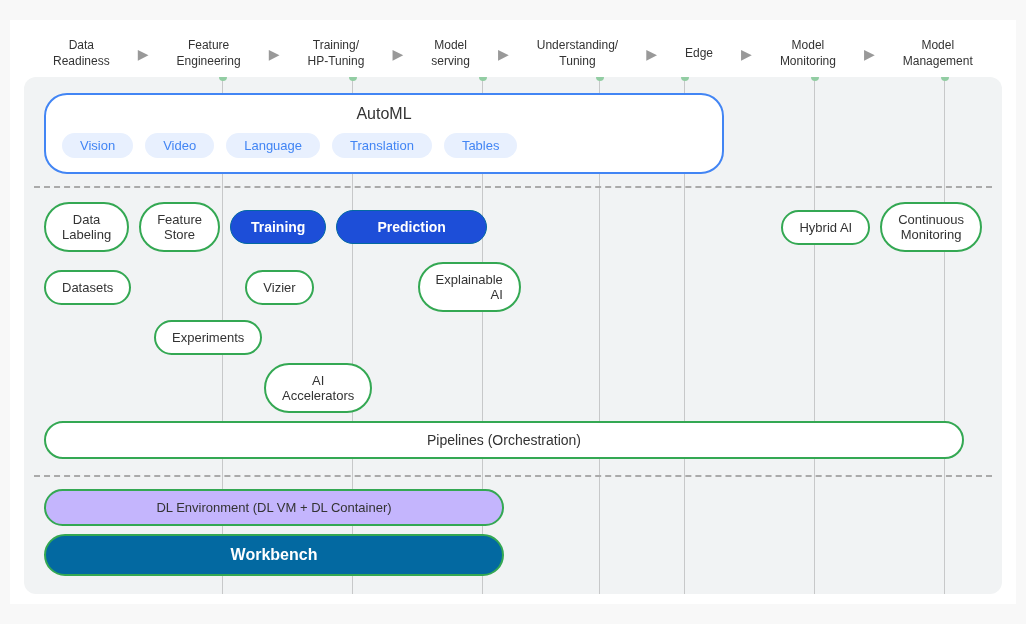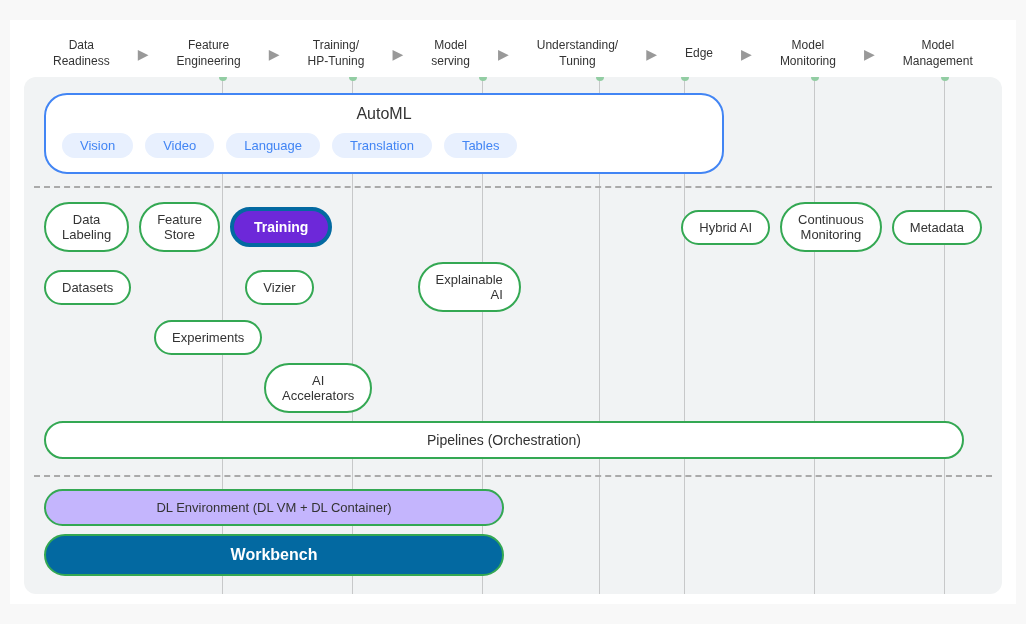--- a/index.html
+++ b/index.html
@@ -148,27 +148,27 @@
       border-radius: 50px;
       padding: 8px 16px;
       font-size: 13px;
       color: #333;
       background: white;
       white-space: nowrap;
       text-align: center;
     }
 
     .pill-filled {
-      border: 4px solid #0369a1;
+      border: 1px solid #0369a1;
       border-radius: 50px;
       padding: 8px 20px;
       font-size: 14px;
       font-weight: 600;
       color: white;
-      background: #6d28d9;
+      background: #1d4ed8;
       white-space: nowrap;
       text-align: center;
     }
 
     
 
     
     .bottom-section {
       position: relative;
       z-index: 1;
@@ -270,24 +270,24 @@
     </div>
 
     <hr class="dashed-divider">
 
     <div class="middle-section">
 
       <div style="display:flex; align-items:center; gap:10px; margin-bottom:10px;">
         <div class="pill" style="text-align:center;">Data<br>Labeling</div>
         <div class="pill" style="text-align:center;">Feature<br>Store</div>
         <div class="pill-filled">Training</div>
+        <div class="pill-filled" style="padding: 8px 40px;">Prediction</div>
         <div style="flex:1;"></div>
         <div class="pill">Hybrid AI</div>
         <div class="pill" style="text-align:center;">Continuous<br>Monitoring</div>
-        <div class="pill">Metadata</div>
       </div>
 
       <div style="display:flex; align-items:center; gap:2px; margin-bottom:8px; margin-left:0;">
         <div class="pill">Datasets</div>
         <div style="width:110px;"></div>
         <div class="pill">Vizier</div>
         <div style="width:100px;"></div>
         <div class="pill" style="text-align:right;">Explainable<br>AI</div>
       </div>
 

